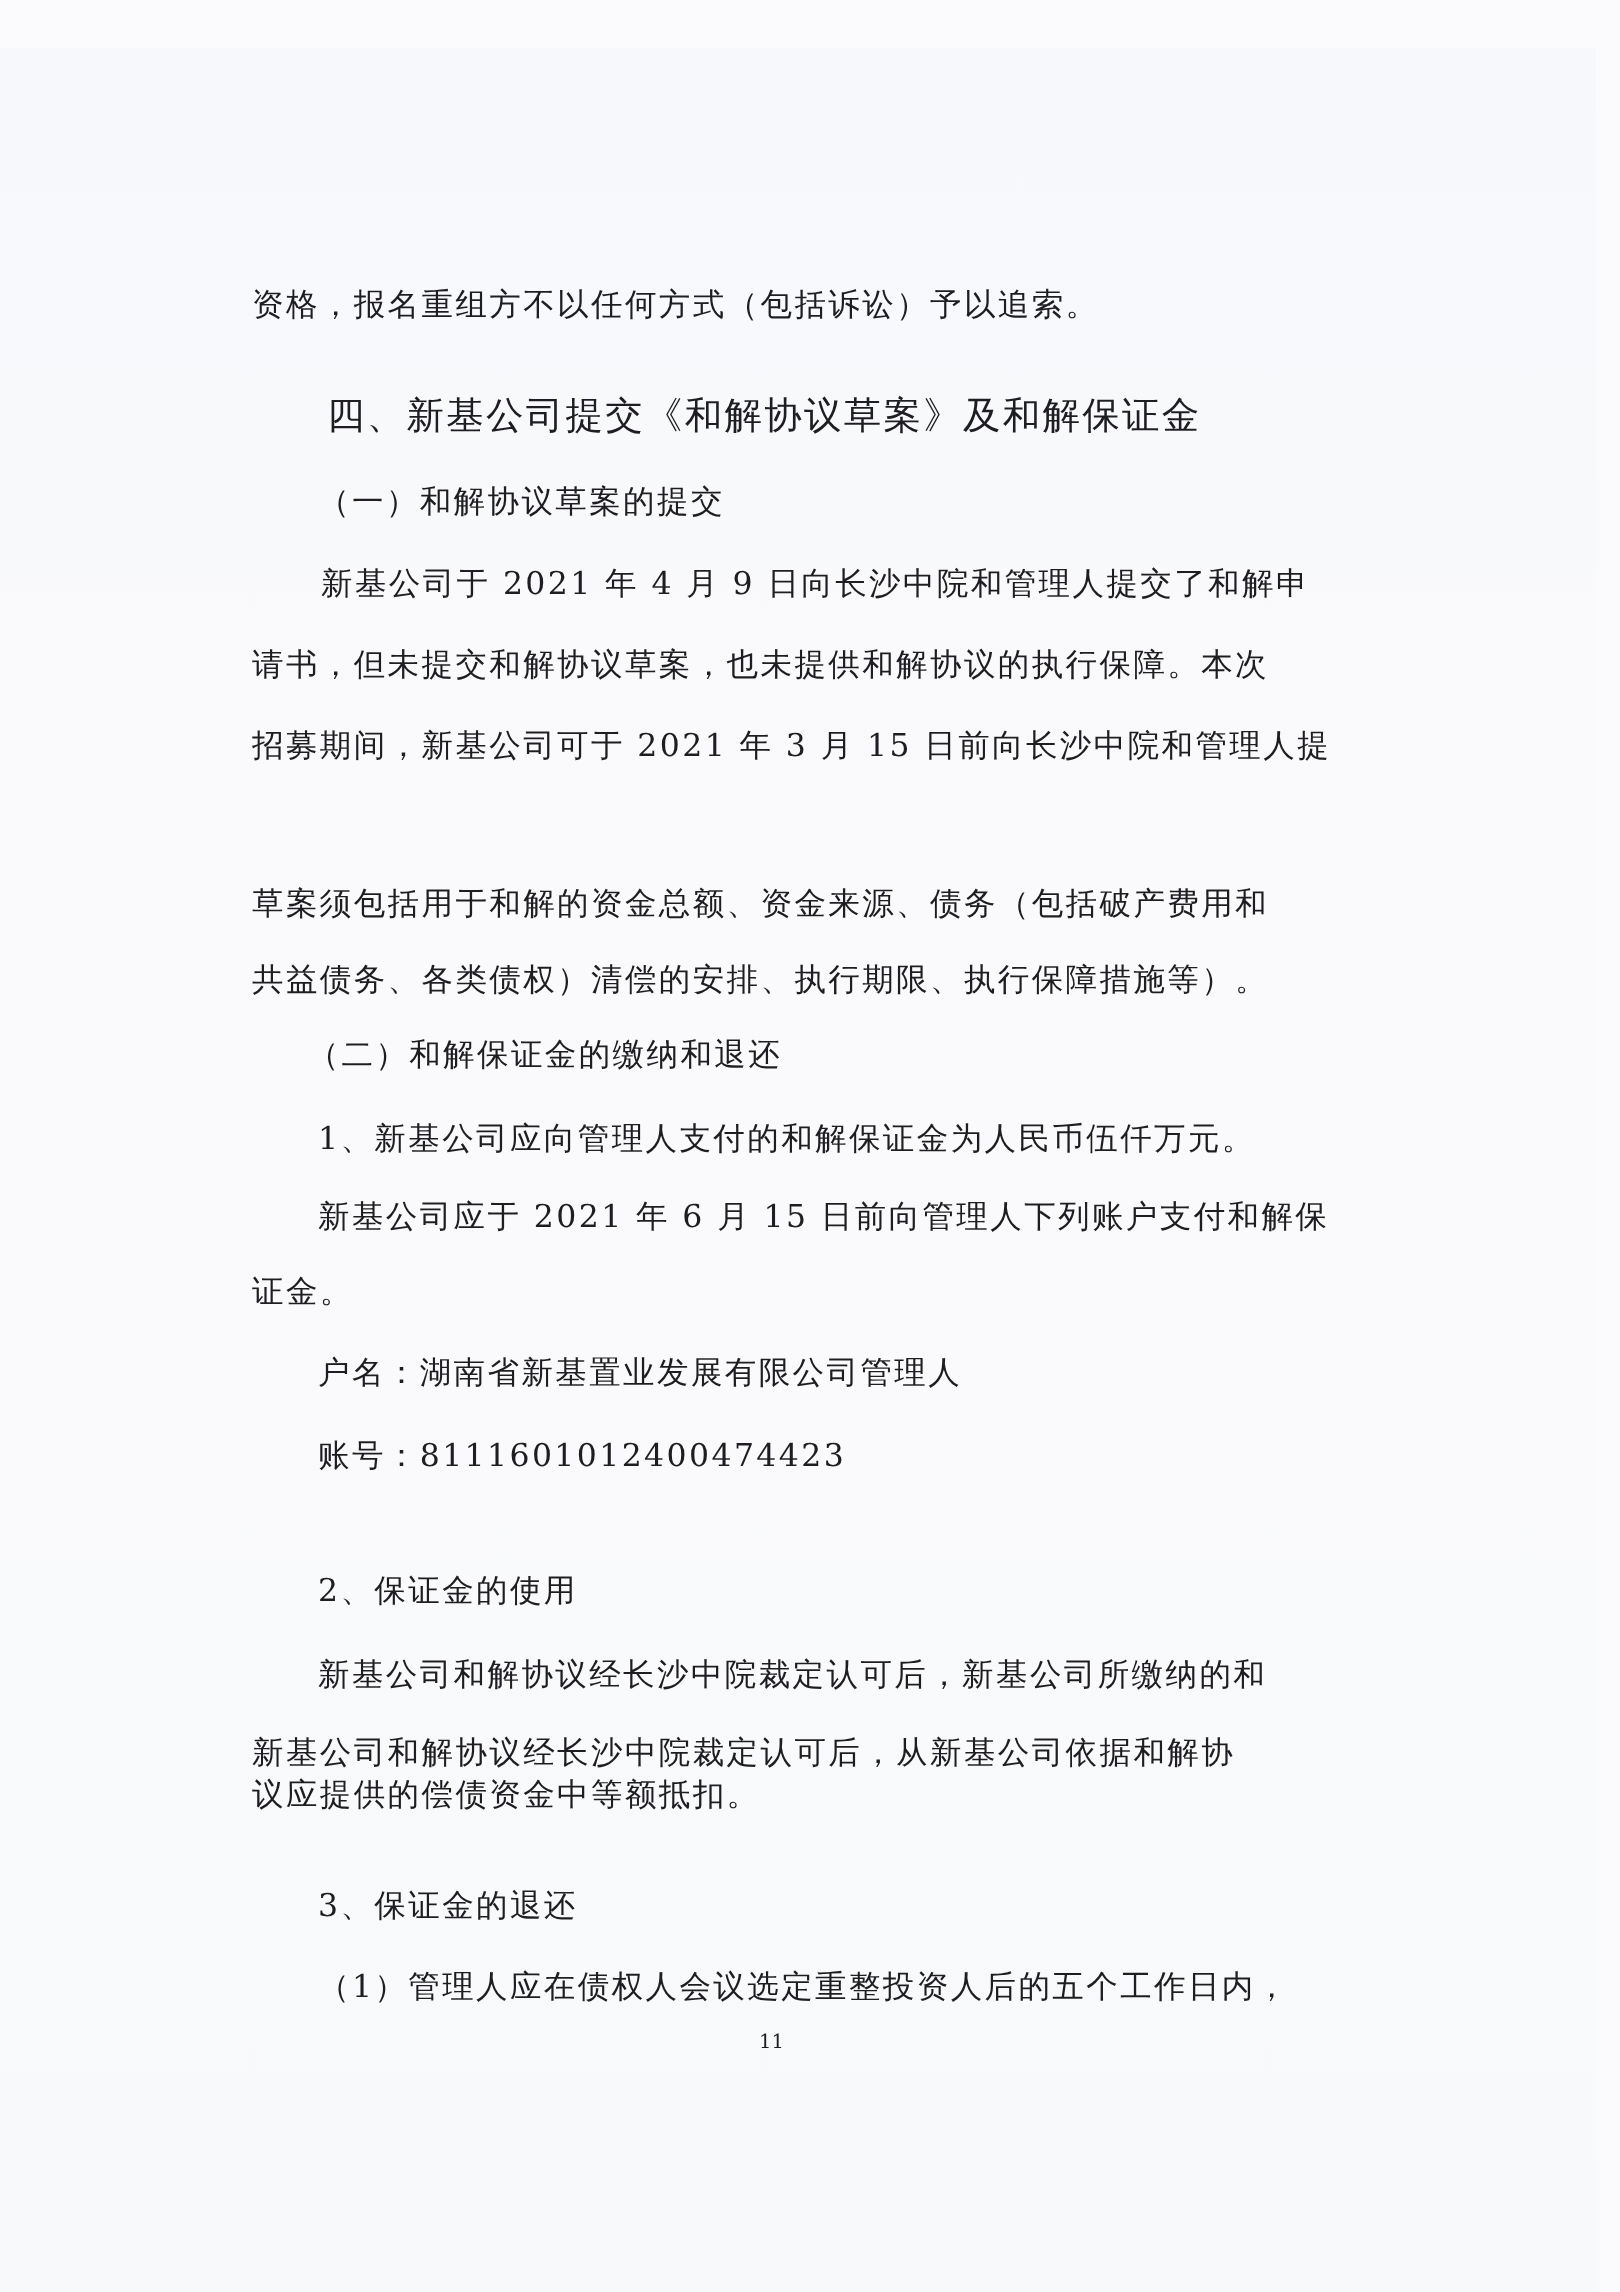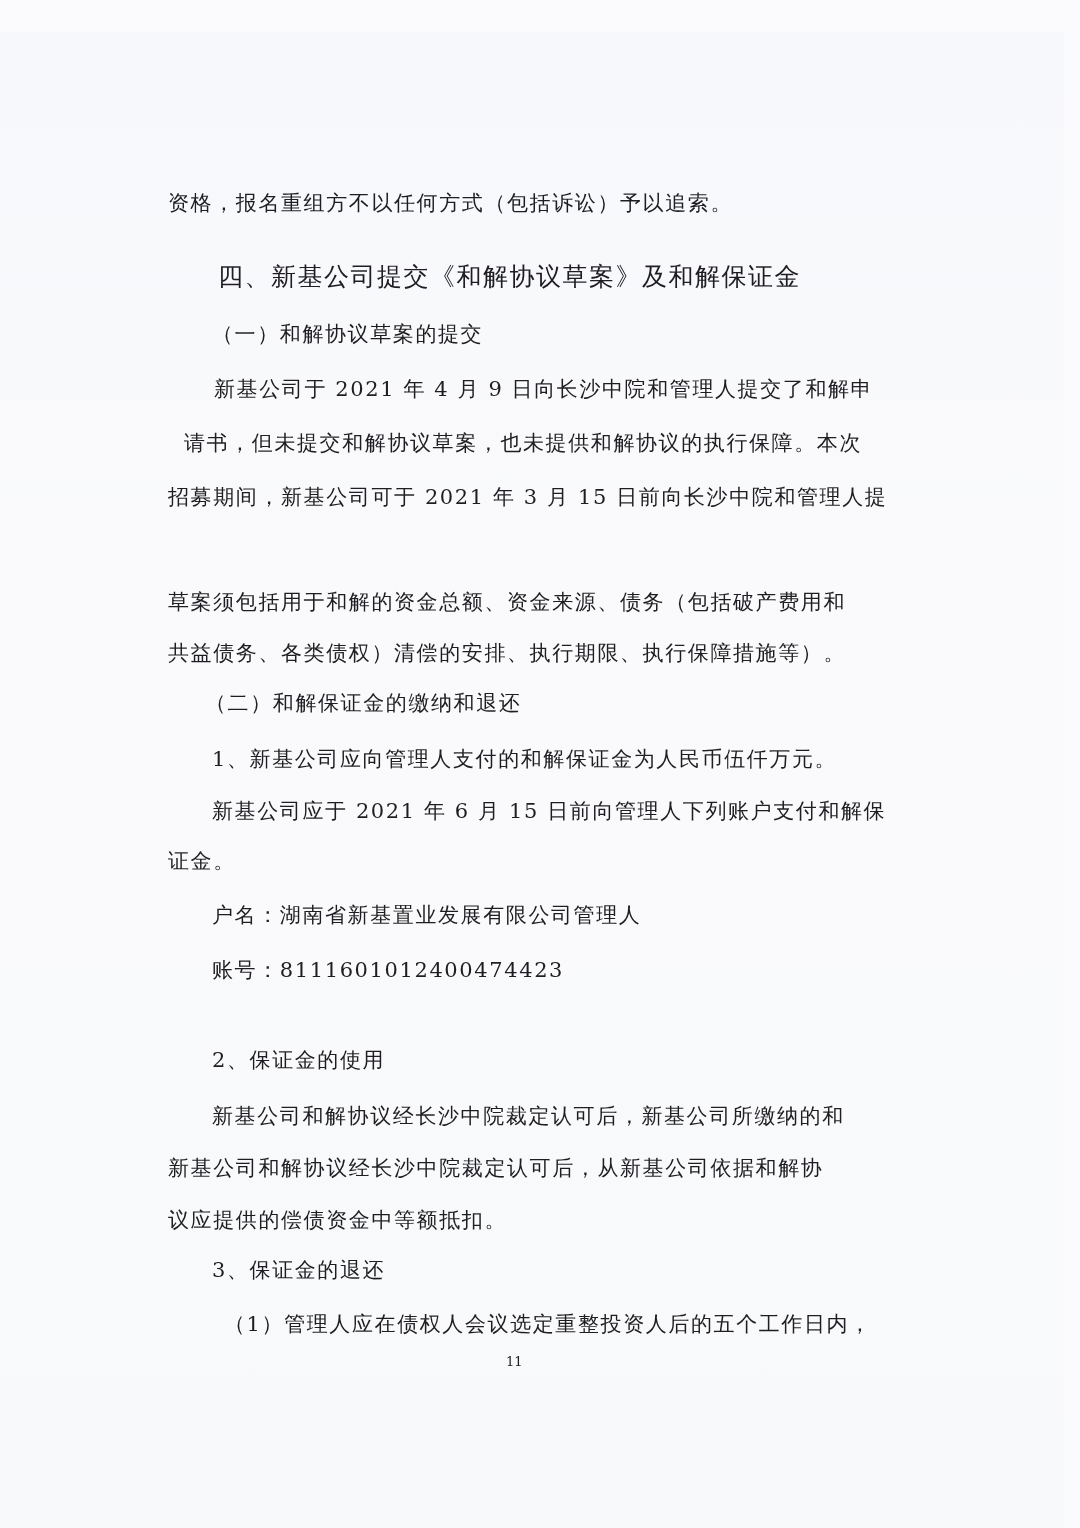--- a/index.html
+++ b/index.html
@@ -28,37 +28,37 @@
 <body>
 
 <div class="page">
   <div class="line" style="left:168px;top:157px;">资格，报名重组方不以任何方式（包括诉讼）予以追索。</div>
 
   <div class="heading" style="left:218px;top:228px;">四、新基公司提交《和解协议草案》及和解保证金</div>
 
   <div class="line" style="left:212px;top:288px;">（一）和解协议草案的提交</div>
 
   <div class="line" style="left:214px;top:343px;">新基公司于 2021 年 4 月 9 日向长沙中院和管理人提交了和解申</div>
-  <div class="line" style="left:184px;top:397px;">请书，但未提交和解协议草案，也未提供和解协议的执行保障。本次</div>
+  <div class="line" style="left:168px;top:397px;">请书，但未提交和解协议草案，也未提供和解协议的执行保障。本次</div>
   <div class="line" style="left:168px;top:451px;">招募期间，新基公司可于 2021 年 3 月 15 日前向长沙中院和管理人提</div>
   <div class="line" style="left:168px;top:556px;">草案须包括用于和解的资金总额、资金来源、债务（包括破产费用和</div>
   <div class="line" style="left:168px;top:607px;">共益债务、各类债权）清偿的安排、执行期限、执行保障措施等）。</div>
 
   <div class="line" style="left:205px;top:657px;">（二）和解保证金的缴纳和退还</div>
 
   <div class="line" style="left:212px;top:713px;">1、新基公司应向管理人支付的和解保证金为人民币伍仟万元。</div>
 
   <div class="line" style="left:212px;top:765px;">新基公司应于 2021 年 6 月 15 日前向管理人下列账户支付和解保</div>
   <div class="line" style="left:168px;top:815px;">证金。</div>
 
   <div class="line" style="left:212px;top:869px;">户名：湖南省新基置业发展有限公司管理人</div>
   <div class="line" style="left:212px;top:924px;">账号：8111601012400474423</div>
 
   <div class="line" style="left:212px;top:1014px;">2、保证金的使用</div>
   <div class="line" style="left:212px;top:1070px;">新基公司和解协议经长沙中院裁定认可后，新基公司所缴纳的和</div>
   <div class="line" style="left:168px;top:1122px;">新基公司和解协议经长沙中院裁定认可后，从新基公司依据和解协</div>
-  <div class="line" style="left:168px;top:1174px;">议应提供的偿债资金中等额抵扣。</div>
+  <div class="line" style="left:168px;top:1150px;">议应提供的偿债资金中等额抵扣。</div>
 
   <div class="line" style="left:212px;top:1224px;">3、保证金的退还</div>
-  <div class="line" style="left:224px;top:1278px;text-align:center;">（1）管理人应在债权人会议选定重整投资人后的五个工作日内，</div>
+  <div class="line" style="left:212px;top:1278px;text-align:center;">（1）管理人应在债权人会议选定重整投资人后的五个工作日内，</div>
 
   <div class="pagenum" style="left:506px;top:1322px;">11</div>
 </div>
 
 </body></html>

